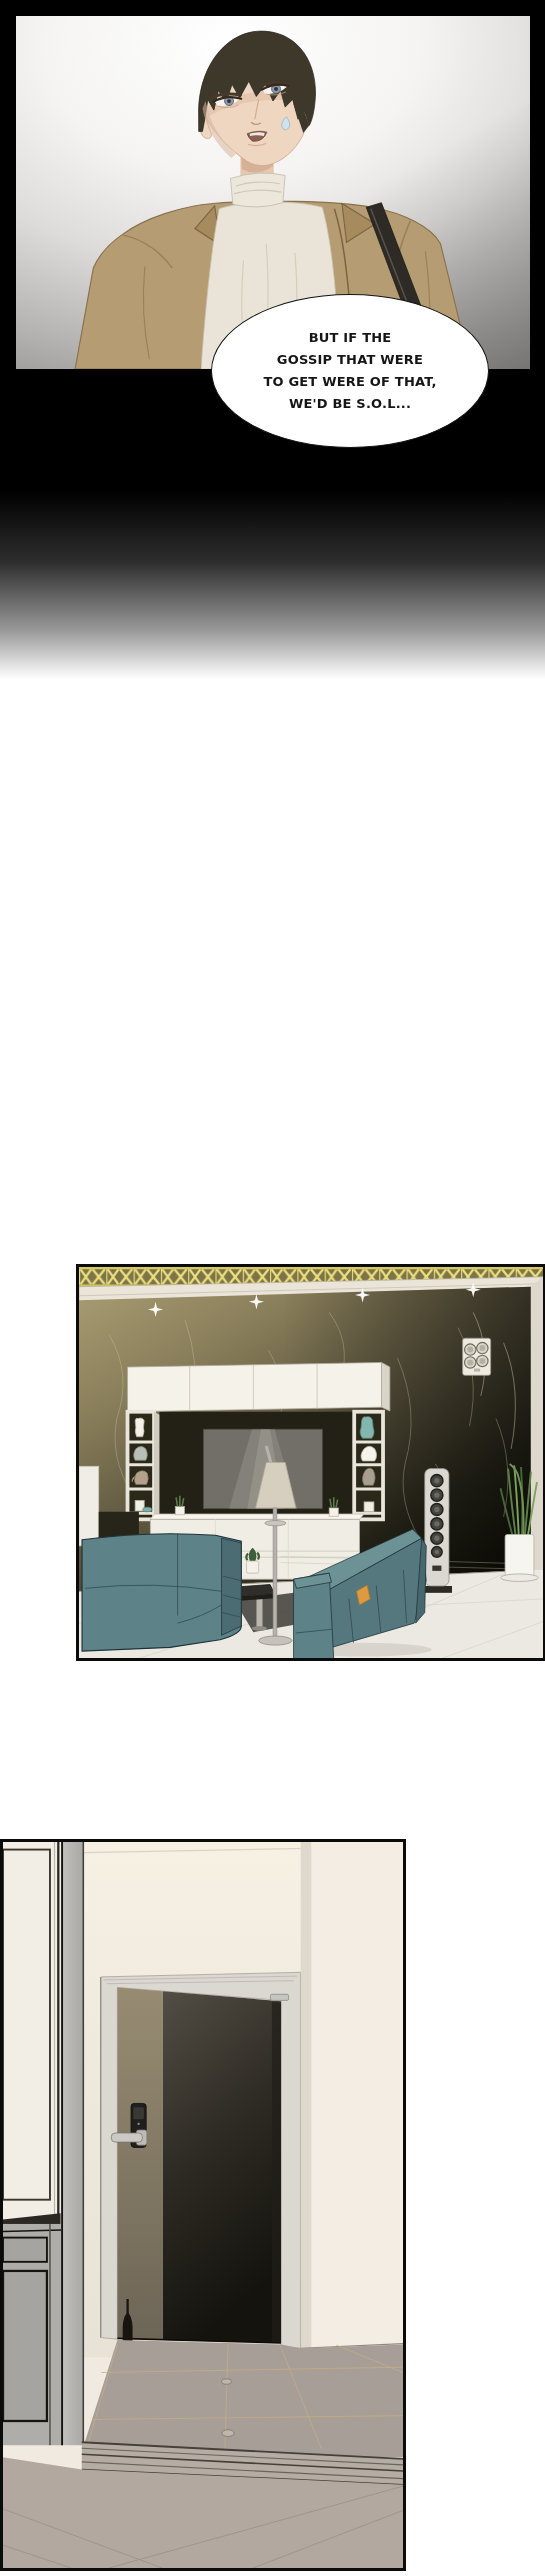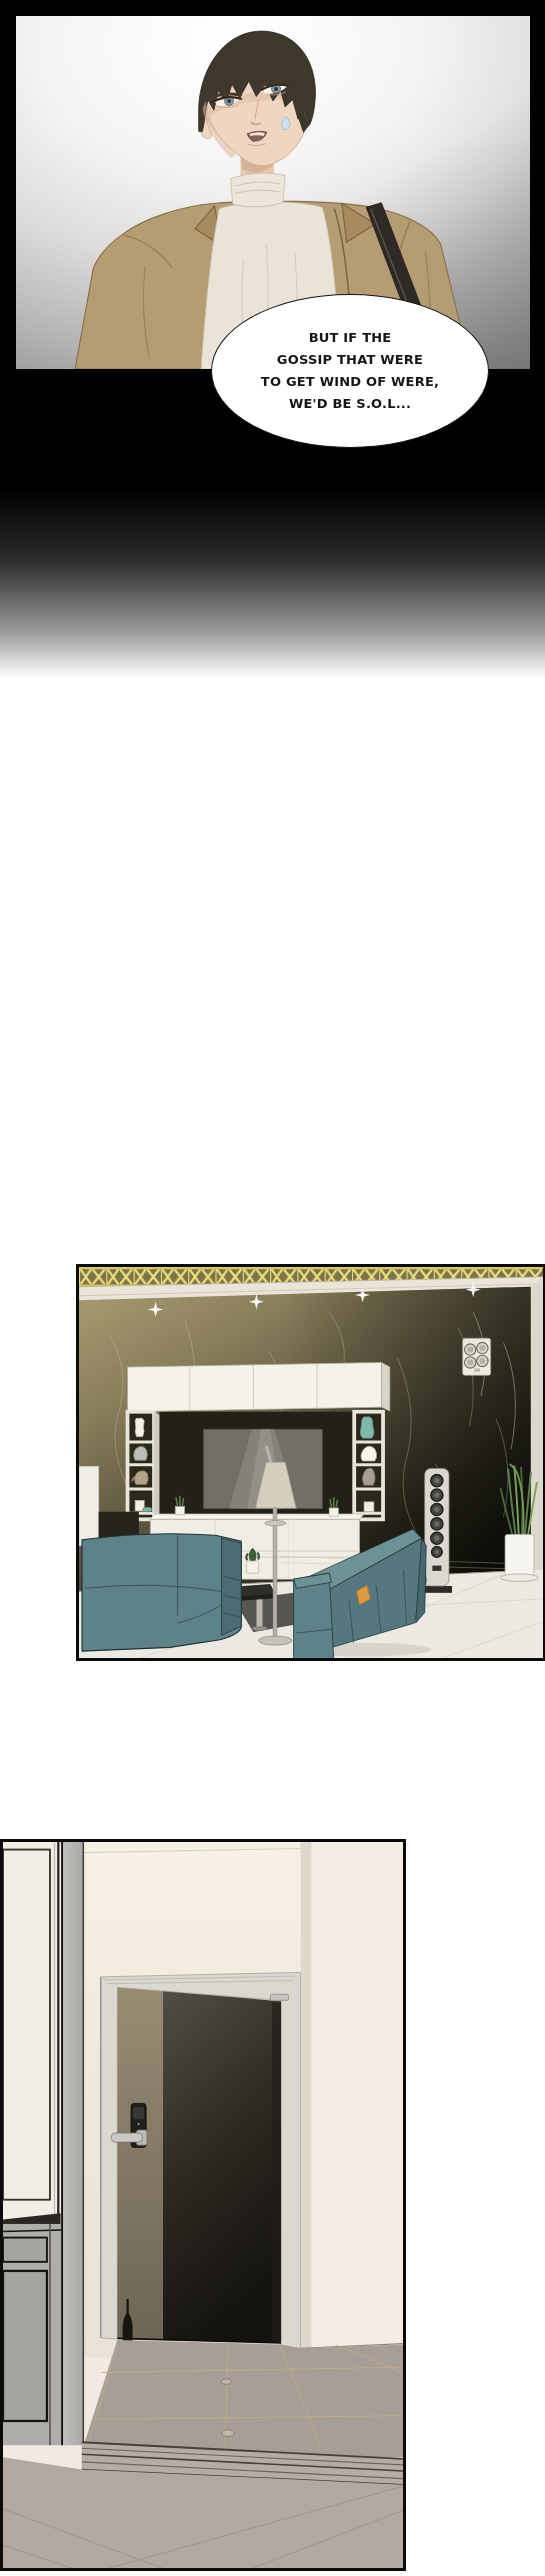--- a/index.html
+++ b/index.html
@@ -107,21 +107,21 @@
           <path d="M306,169 Q318,173 330,168" fill="none" stroke="#d8ab90" stroke-width="1.5"></path>
         </g>
         <path d="M357,133 C361,139 363,145 358,149 C354,152 349,147 351,141 C352,137 355,134 357,133 Z" fill="#cfe2ee" stroke="#94b4c6"></path>
       </g>
     </svg>
   </div>
 
   <div class="speech-bubble">
     <span class="line">BUT IF THE</span>
     <span class="line">GOSSIP THAT WERE</span>
-    <span class="line">TO GET WIND OF WERE,</span>
+    <span class="line">TO GET WERE OF THAT,</span>
     <span class="line">WE'D BE S.O.L...</span>
   </div>
 
   <div class="panel panel-living">
     <svg viewBox="0 0 612 516" preserveAspectRatio="none">
       <defs>
         <linearGradient id="wallGrad" x1="0" y1="0" x2="0.85" y2="1">
           <stop offset="0" stop-color="#a89c72"></stop>
             <stop offset="0.25" stop-color="#8a7f5b"></stop>
           <stop offset="0.55" stop-color="#57513b"></stop>

